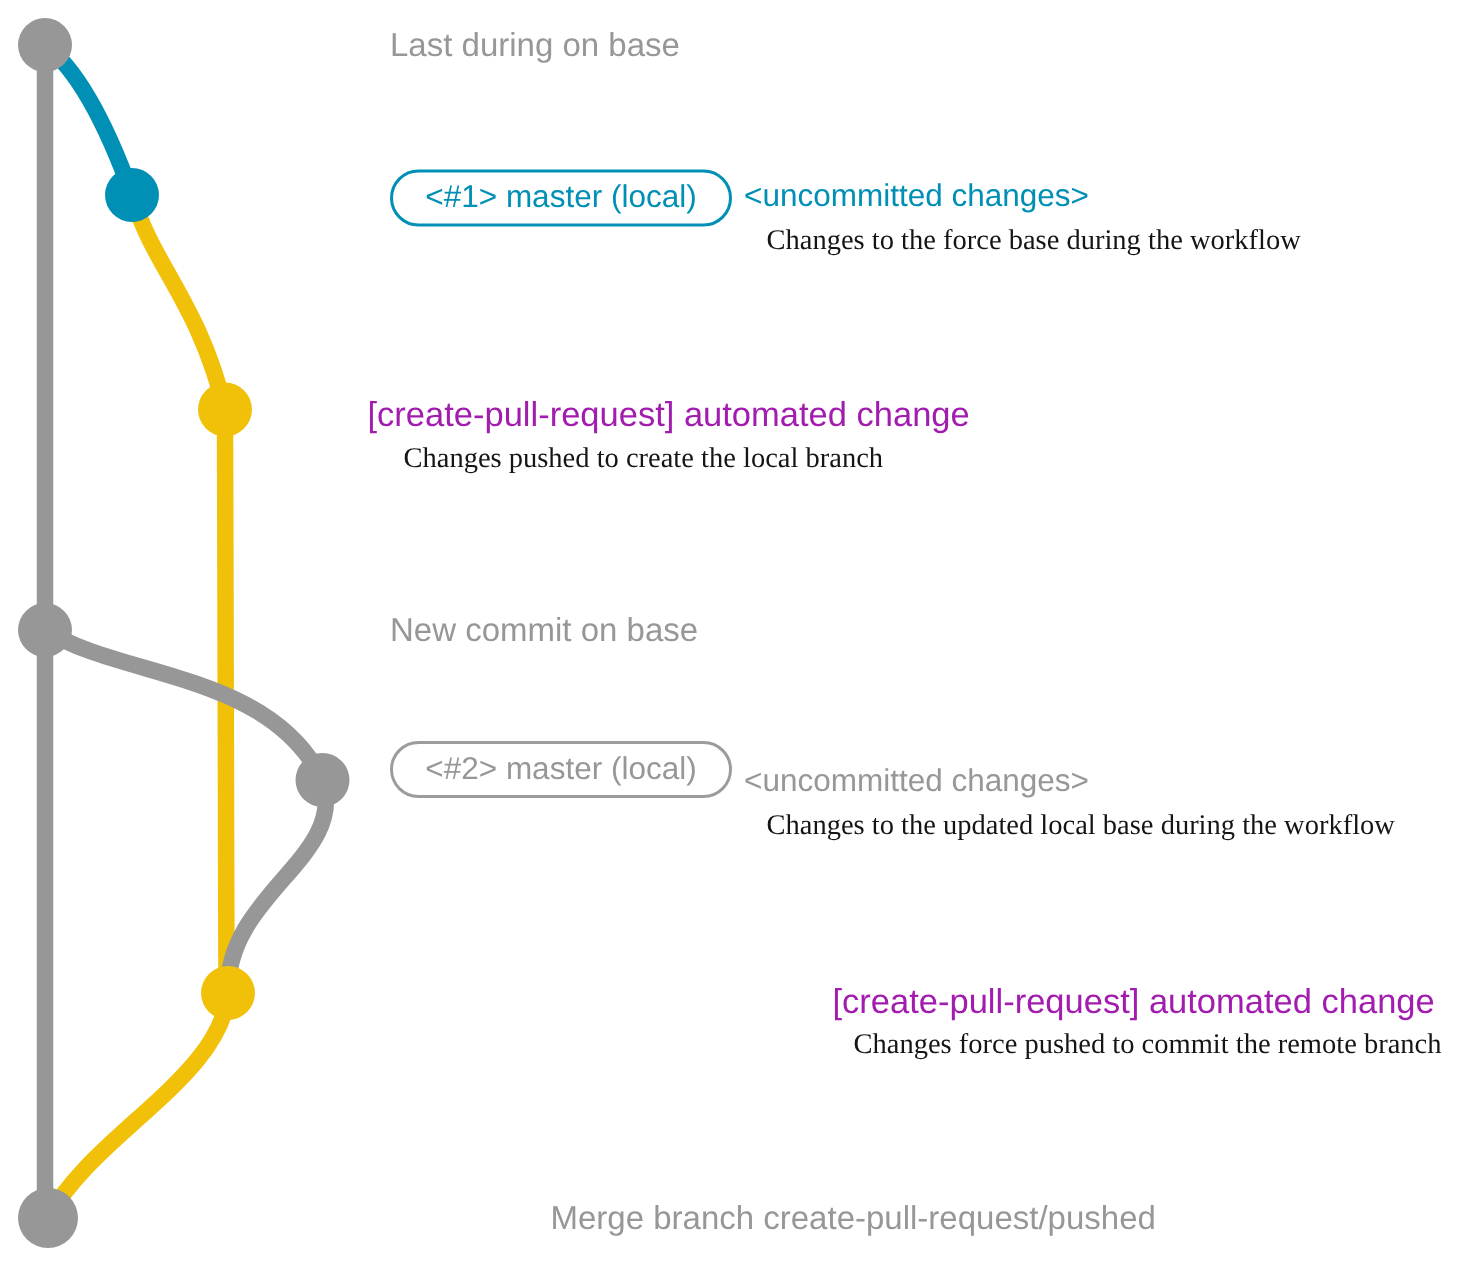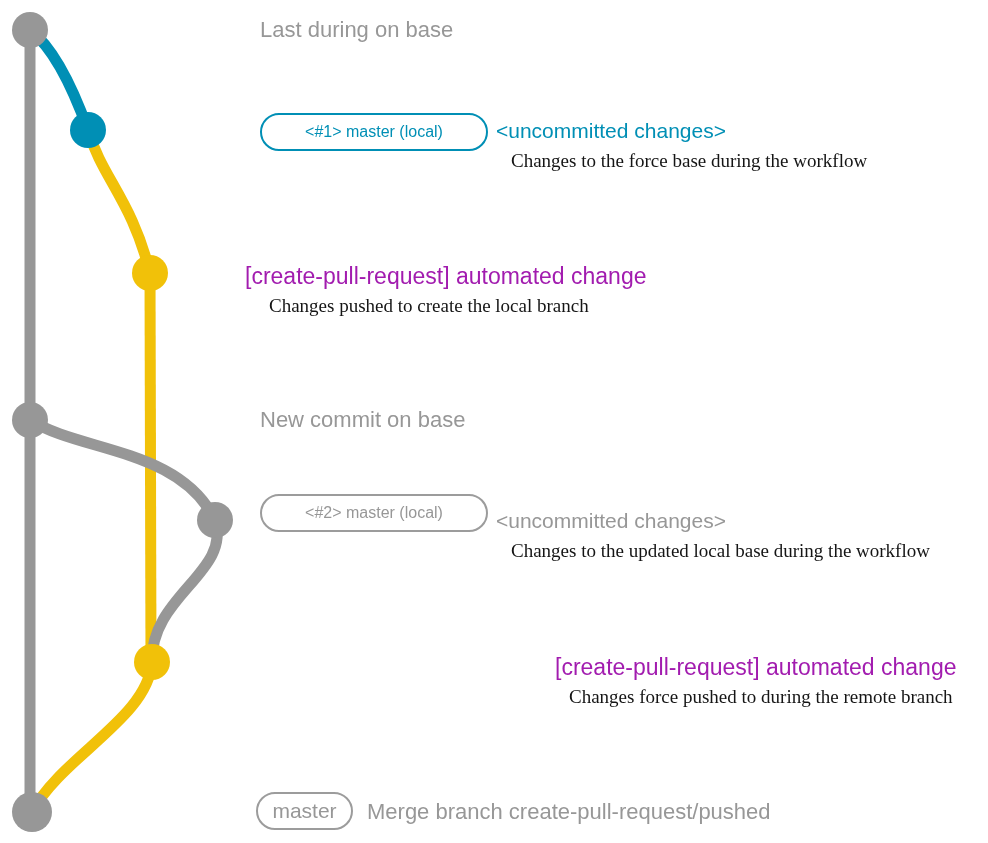--- a/index.html
+++ b/index.html
@@ -22,21 +22,21 @@
 
   .tag-box {
     position: absolute;
     box-sizing: border-box;
     height: 38px;
     border-radius: 19px;
     border: 2px solid;
     display: flex;
     align-items: center;
     justify-content: center;
-    font-size: 16px;
+    font-size: 21px;
     background: #ffffff;
   }
   .tag-blue   { border-color: #008fb5; color: #008fb5; }
   .tag-gray   { border-color: #9c9c9c; color: #979797; }
   .tag-yellow { border-color: #f1c109; color: #f1c109; }
 </style>
 </head>
 <body>
 
 <div class="stage">
@@ -77,20 +77,17 @@
 
   <div class="abs gray-label" style="left:260px; top:407px;">New commit on base</div>
 
   <div class="tag-box tag-gray" style="left:260px; top:494px; width:228px;">
     <span>&lt;#2&gt; master (local)</span>
   </div>
   <div class="abs gray-label" style="left:496px; top:509px; font-size:21px;">&lt;uncommitted changes&gt;</div>
   <div class="abs serif-note" style="left:511px; top:540px;">Changes to the updated local base during the workflow</div>
 
   <div class="abs yellow-label" style="left:555px; top:654px;">[create-pull-request] automated change</div>
-  <div class="abs serif-note" style="left:569px; top:686px;">Changes force pushed to during the remote branch</div>
+  <div class="abs serif-note" style="left:569px; top:686px;">Changes force pushed to commit the remote branch</div>
 
-  <div class="tag-box tag-gray" style="left:256px; top:792px; width:97px; font-size:21px;">
-    <span>master</span>
-  </div>
   <div class="abs gray-label" style="left:367px; top:799px;">Merge branch create-pull-request/pushed</div>
 
 </div>
 
 </body></html>

